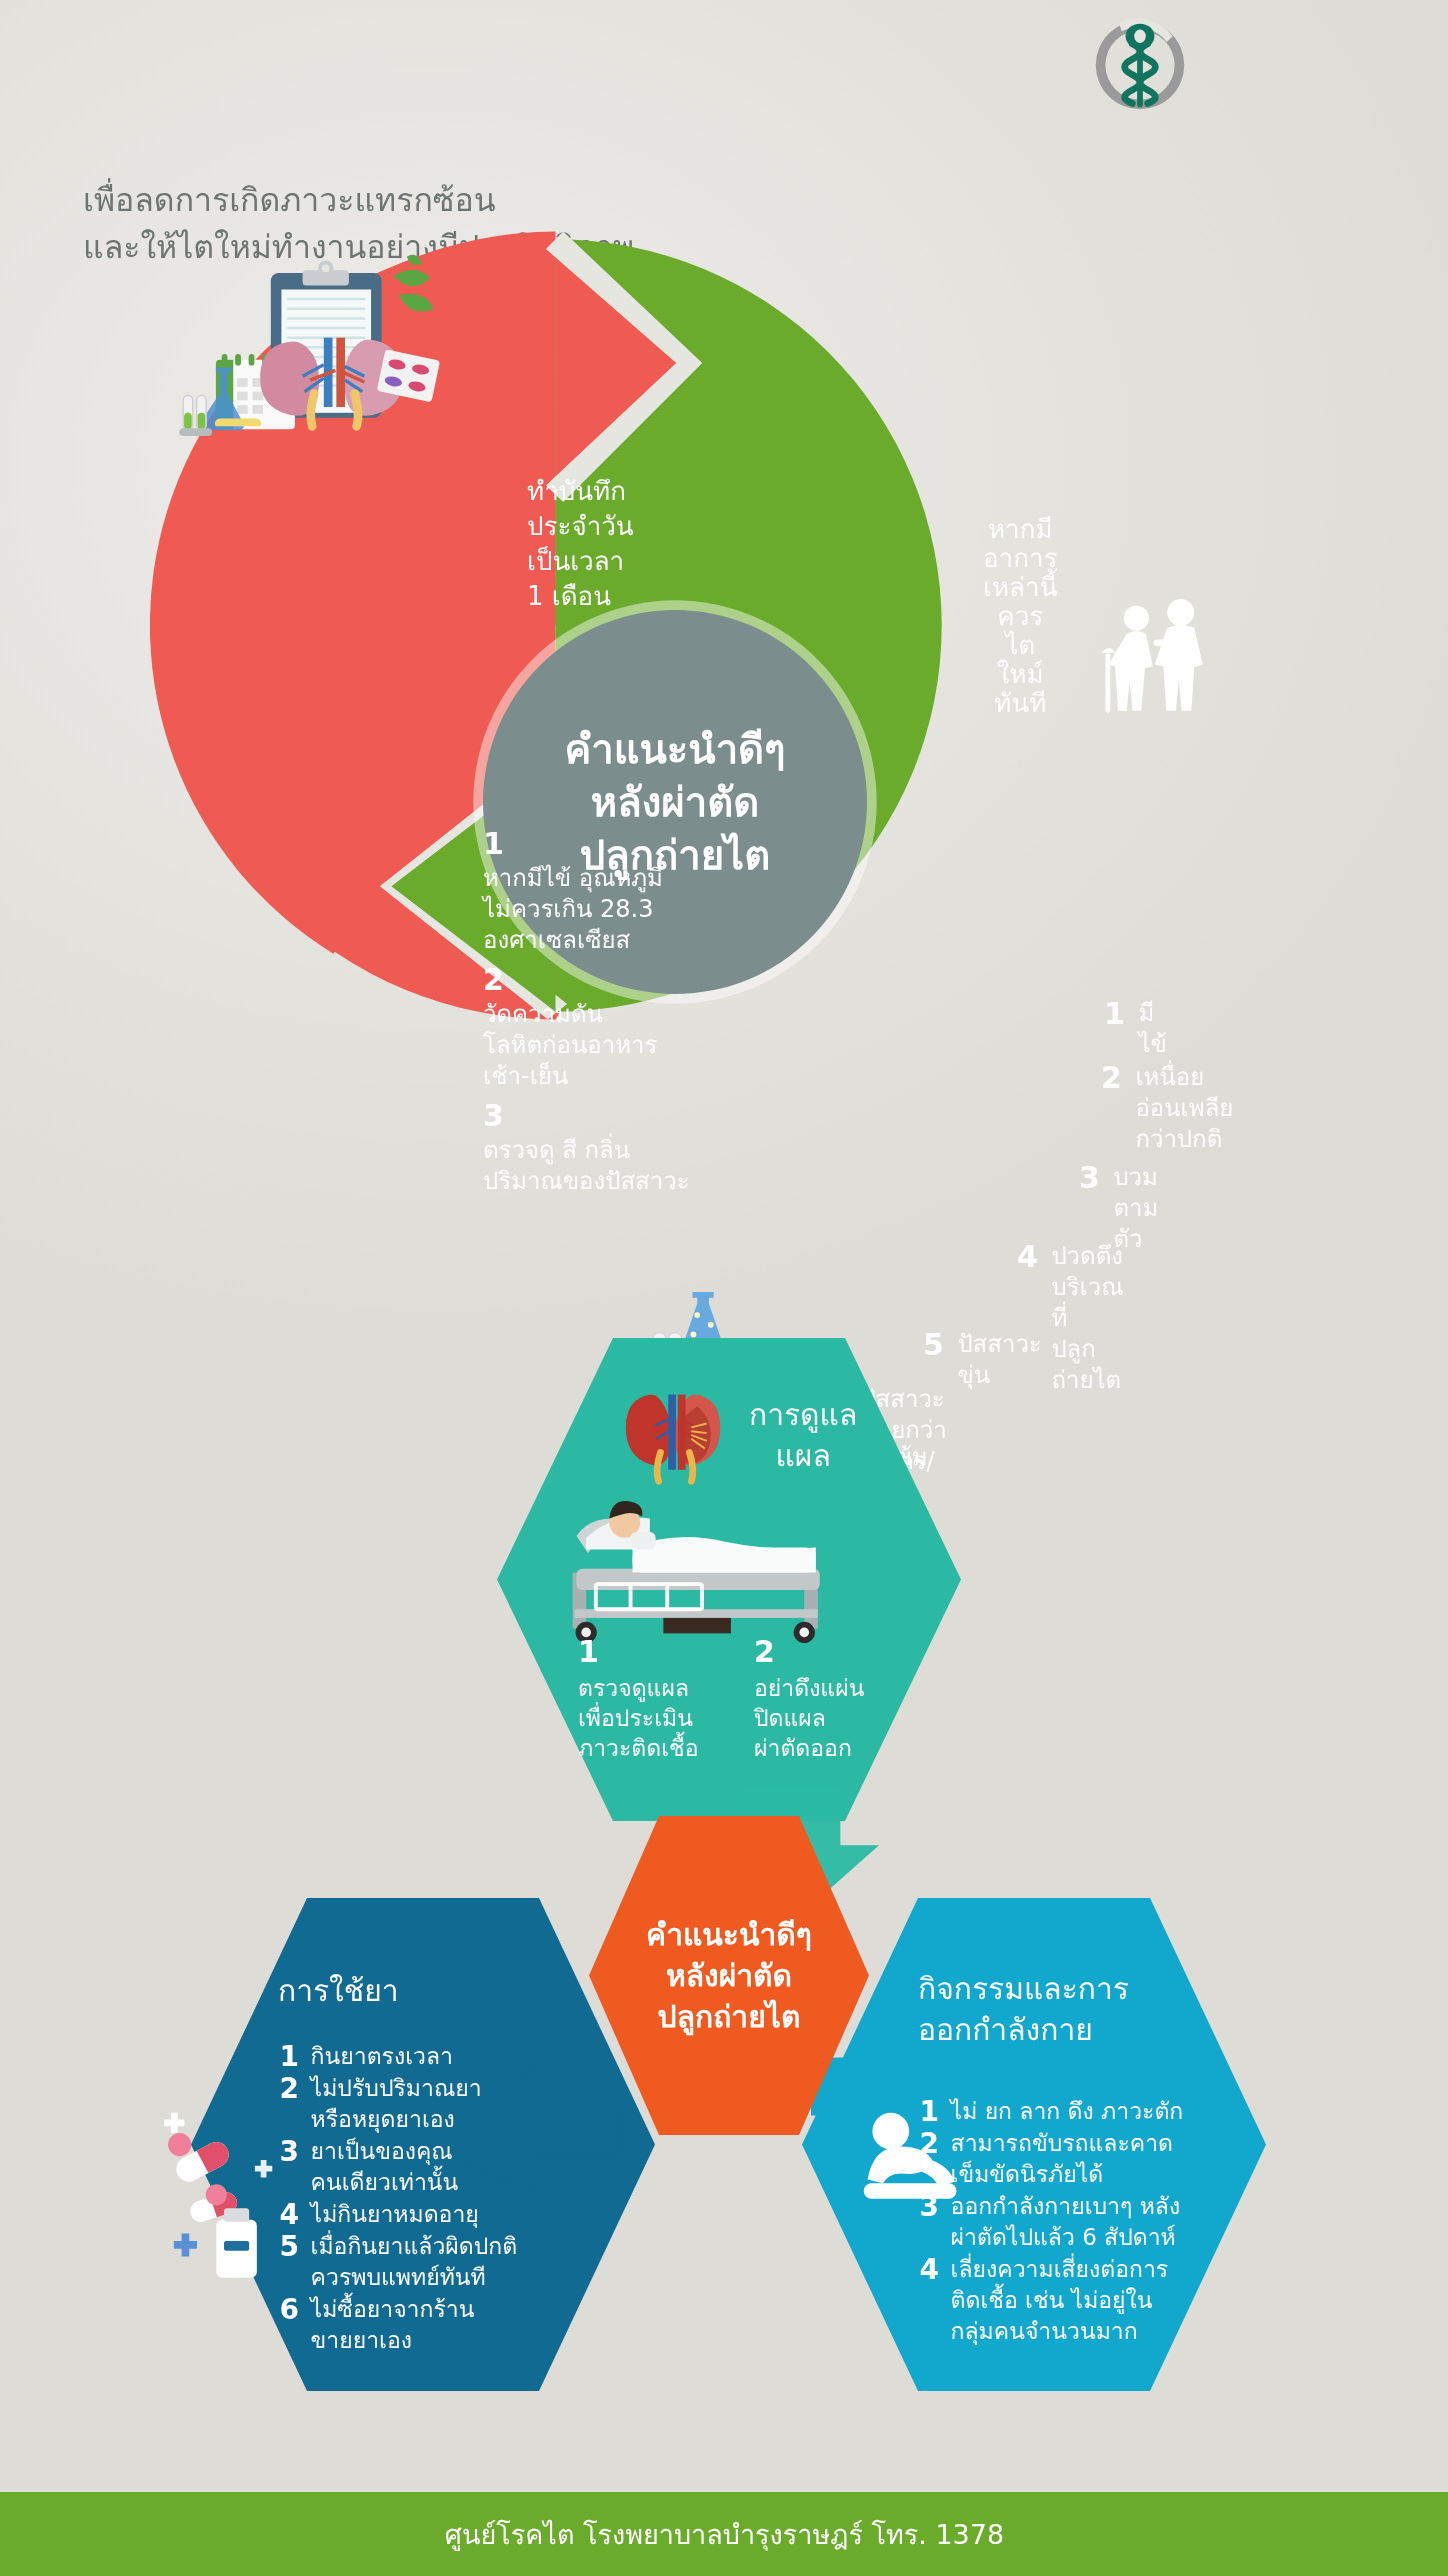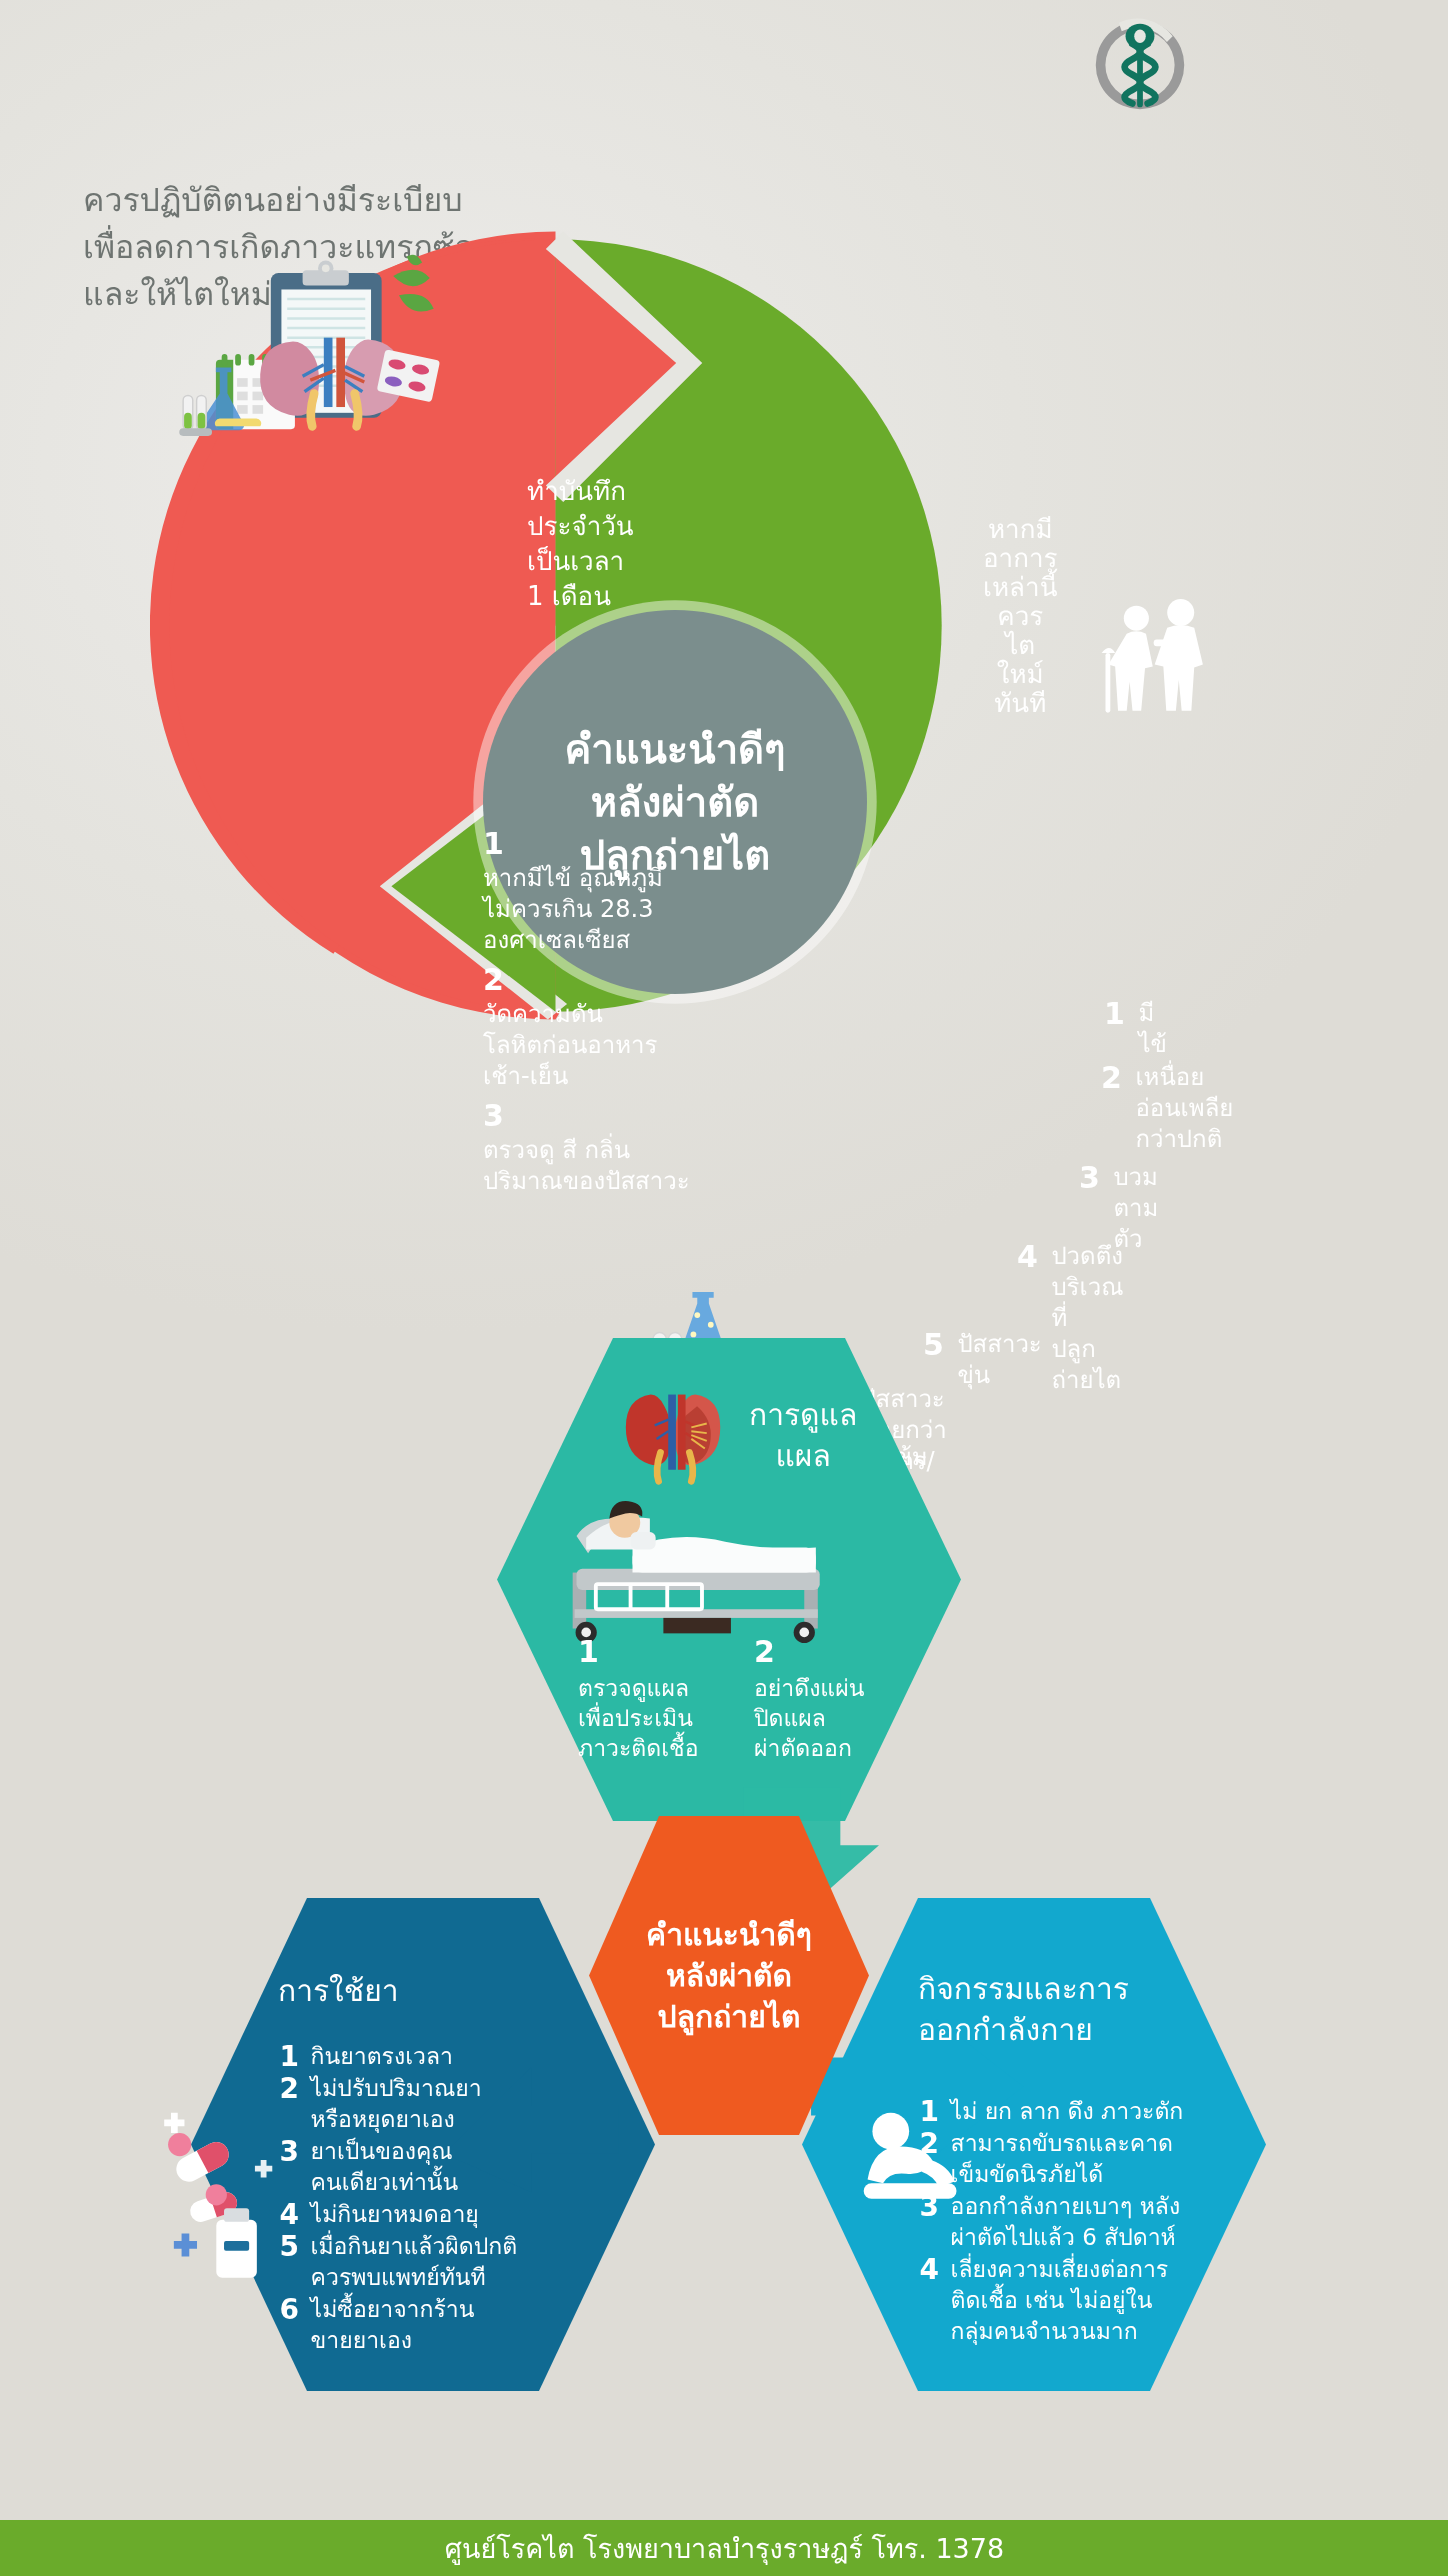--- a/index.html
+++ b/index.html
@@ -81,36 +81,35 @@
   .hx-list { position:absolute; color:#fff; font-size:23px; line-height:31px; }
   .hx-list li { list-style:none; display:flex; gap:11.6px; margin-bottom:1px; }
   .hx-list .num { font-size:28px; font-weight:bold; min-width:21px; text-align:right; }
 
   .teal-cols { position:absolute; left:578px; top:1632px; width:319px; display:flex; gap:41px; color:#fff;}
   .teal-col { width:135px; font-size:23px; line-height:30px; }
   .teal-col .num { font-size:30px; font-weight:bold; display:block; line-height:39px; margin-bottom:1.9px;}
 
   
   .footer {
-    position:absolute; left:0; bottom:0; width:1449px; height:56px;
+    position:absolute; left:0; bottom:0; width:1449px; height:84px;
     background:#6aab2b; display:flex; align-items:center; justify-content:center;
   }
   .footer span { color:#fff; font-size:27px; }
 
   
   .ill { position:absolute; }
 </style>
 </head>
 <body>
 
 <div id="page">
 
   <div class="header">
     <div class="title-sub">
-      <div>ควรปฏิบัติตนอย่างมีระเบียบ</div>
       <div>เพื่อลดการเกิดภาวะแทรกซ้อน</div>
       <div>และให้ไตใหม่ทำงานอย่างมีประสิทธิภาพ</div>
     </div>
 
     <div class="logo">
       <svg class="logo-mark" viewBox="0 0 104 104">
         <path d="M52 6 A46 46 0 1 0 52 98 A46 46 0 1 0 52 6 Z M52 16 A36 36 0 1 1 52 88 A36 36 0 1 1 52 16 Z" fill="#9a9a9a"></path>
         <path d="M30 8 A46 46 0 0 1 86 22 L80 28 A38 38 0 0 0 33 17 Z" fill="#e6e6e1"></path>
         <g fill="#11745f">
           <ellipse cx="52" cy="22" rx="15" ry="13"></ellipse>

